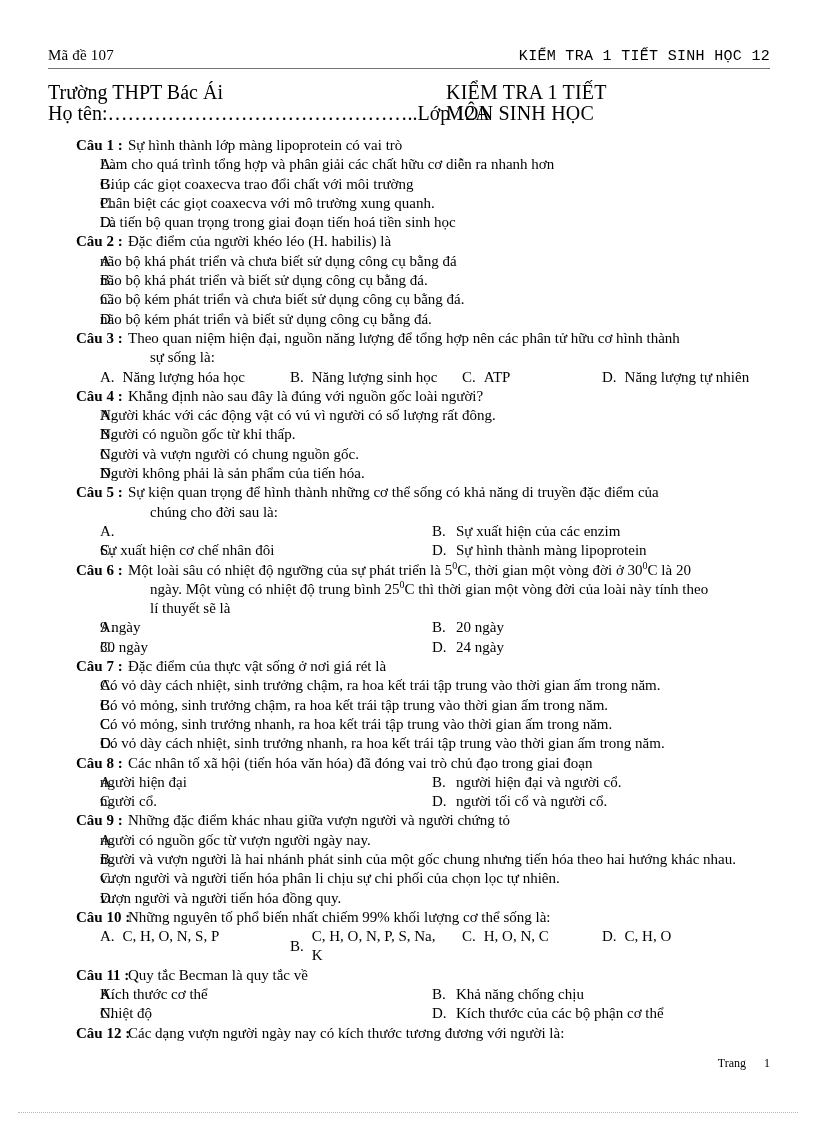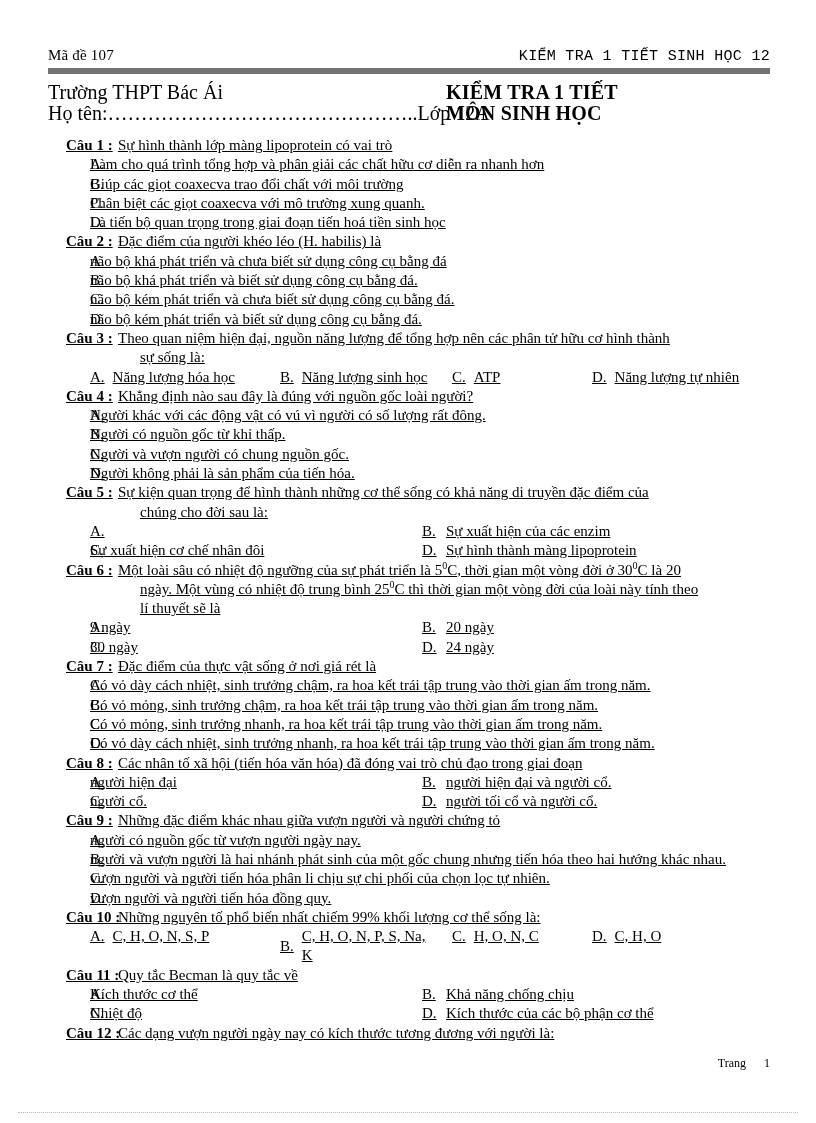--- a/index.html
+++ b/index.html
@@ -24,21 +24,21 @@
     height: 1123px;
     padding: 0;
   }
 
   
   .running-header {
     position: absolute;
     left: 48px;
     top: 46px;
     width: 722px;
-    border-bottom: 6px solid #737373;
+    border-bottom: 1px solid #737373;
     padding-bottom: 2px;
     display: flex;
     justify-content: space-between;
     align-items: baseline;
     font-size: 15px;
     line-height: 18px;
   }
   .running-header .rh-left {
     white-space: nowrap;
     letter-spacing: 0.2px;
@@ -60,35 +60,34 @@
   }
   .doc-head-row {
     display: flex;
     align-items: baseline;
   }
   .doc-head-left {
     width: 398px;
     white-space: nowrap;
   }
   .doc-head-right {
-    font-weight: bold;
+    font-weight: normal;
     letter-spacing: 0.2px;
     white-space: nowrap;
   }
   .dots-line { letter-spacing: 0px; }
 
   
   .questions {
     position: absolute;
-    left: 44px;
+    left: 54px;
     top: 136px;
     width: 730px;
     font-size: 15px;
     line-height: 19.3px;
-    text-decoration: underline;
   }
 
   .q-block { margin: 0; }
 
   .q-head {
     display: flex;
     align-items: baseline;
   }
   .q-label {
     width: 74px;

